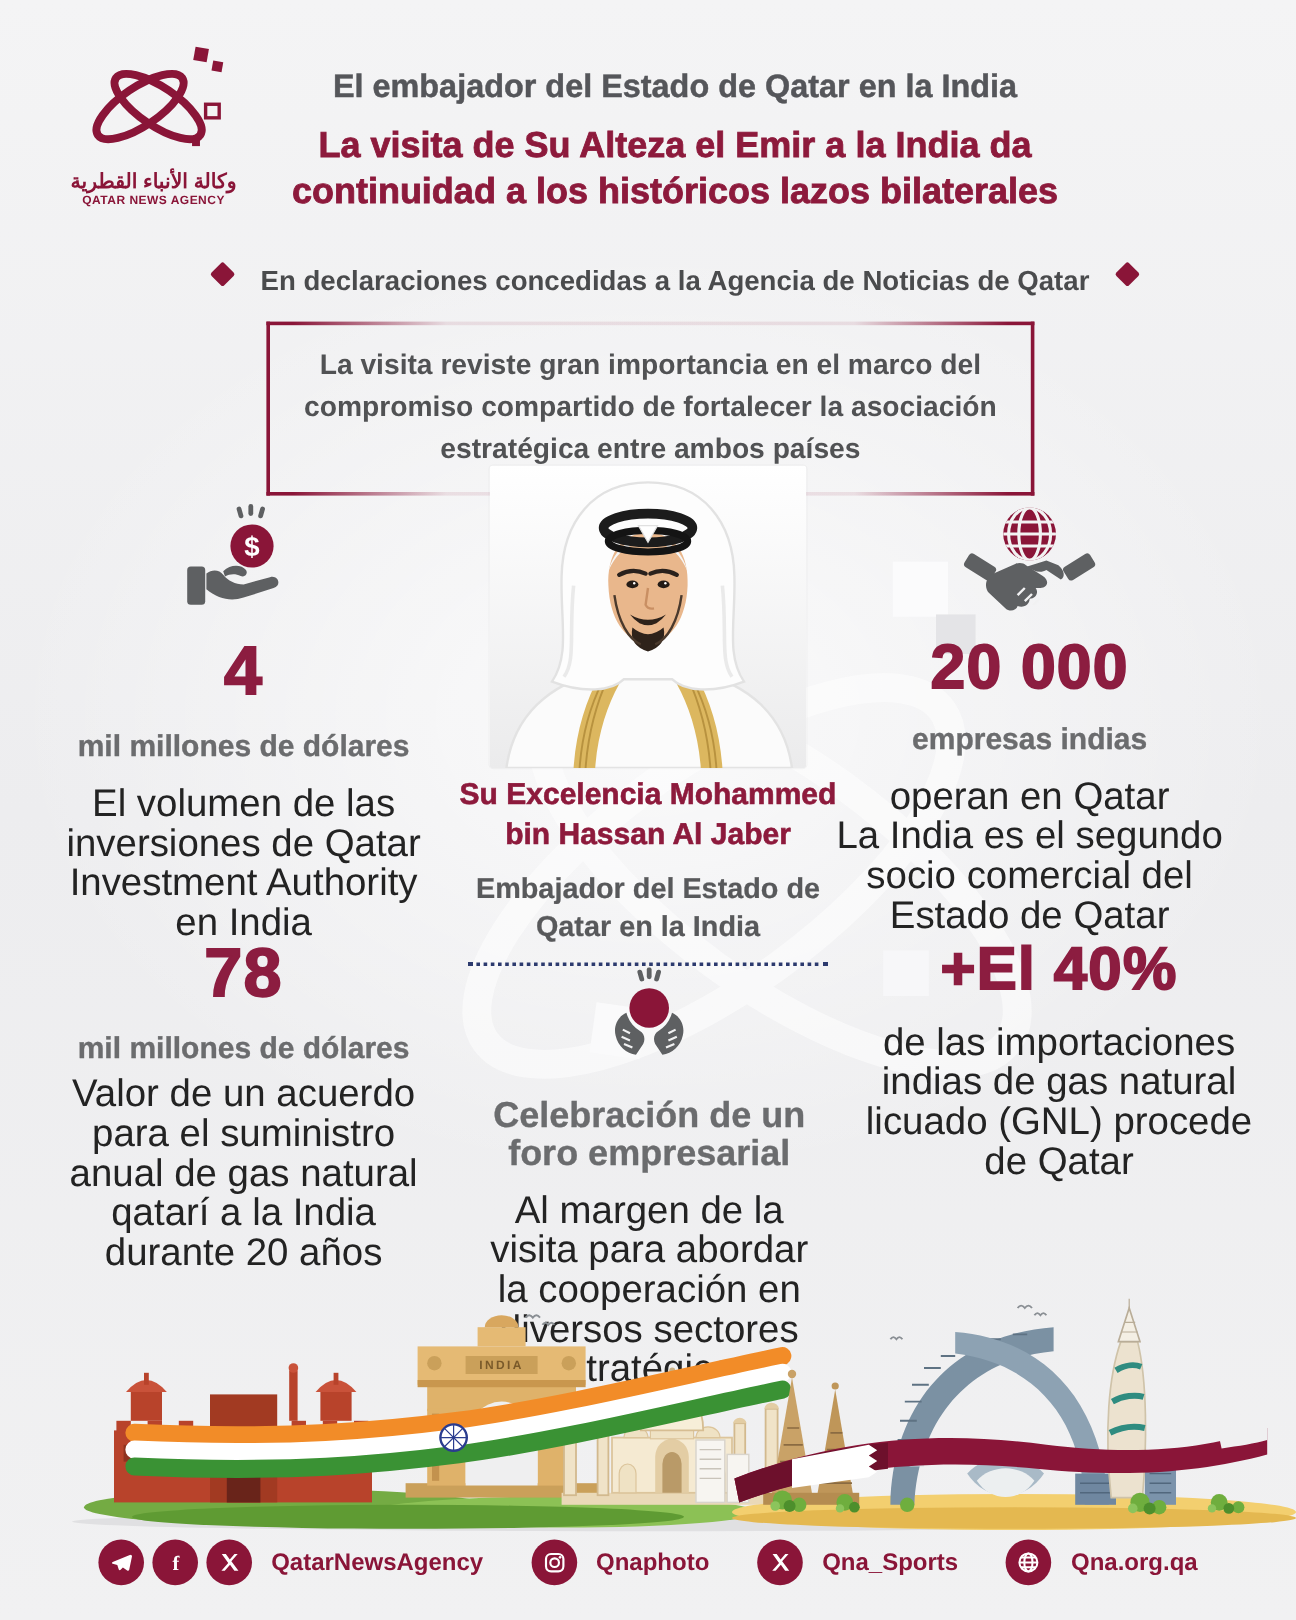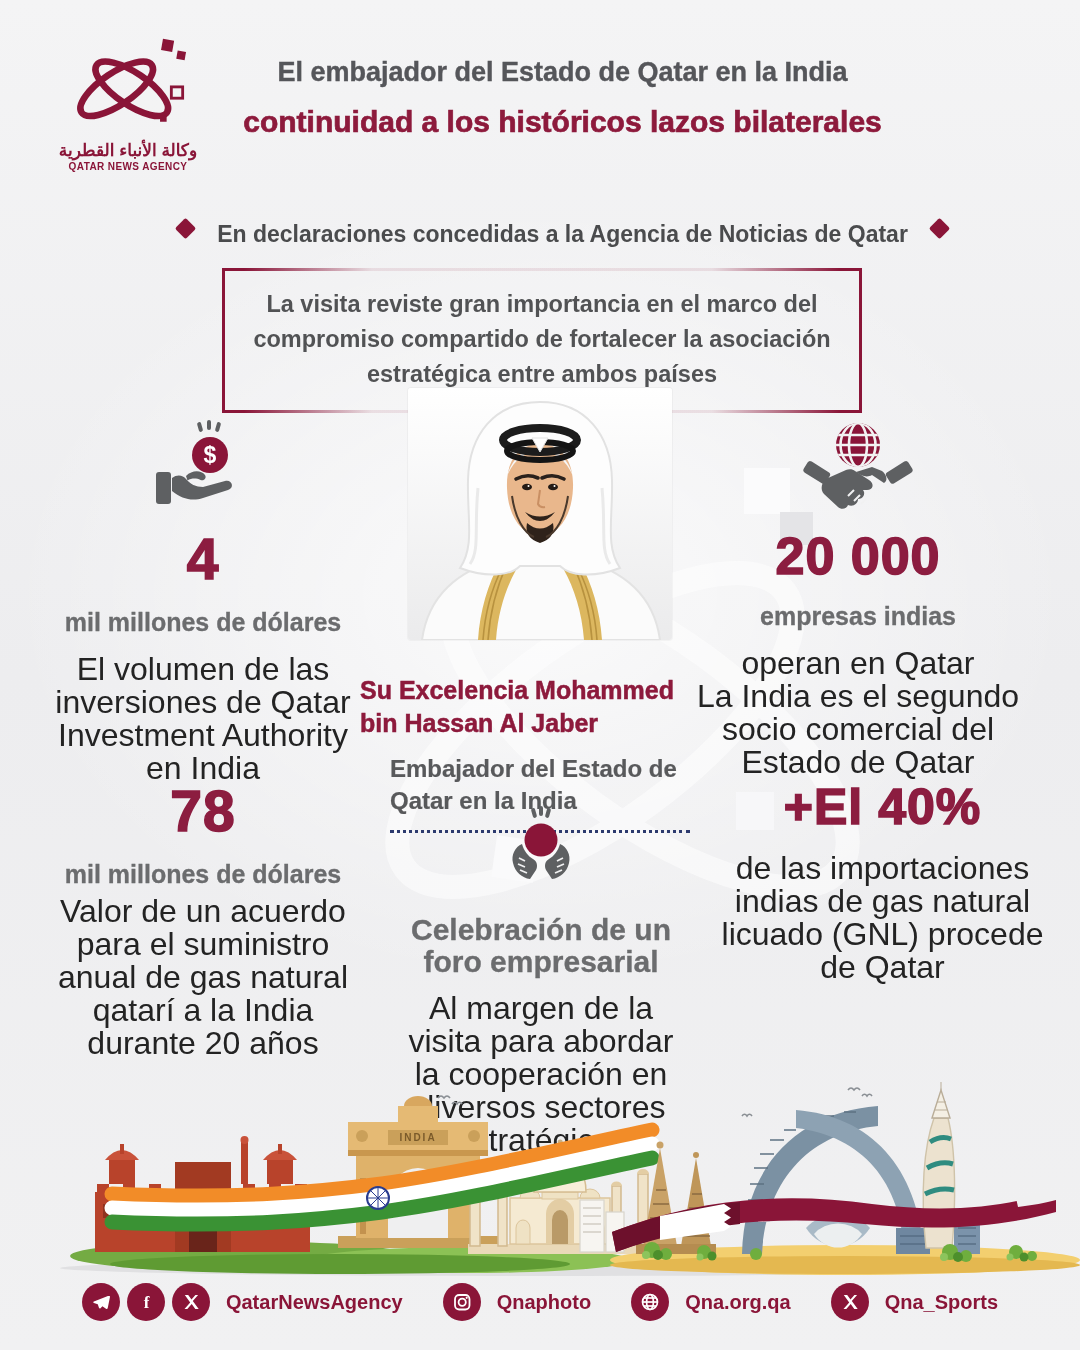--- a/index.html
+++ b/index.html
@@ -28,21 +28,21 @@
     padding:19px 28px 21px;border-left:3px solid #8a1538;border-right:3px solid #8a1538;
     text-align:center;font-size:23.5px;line-height:35px;font-weight:bold;color:#515254;}
   .quote-box::before,.quote-box::after{content:"";position:absolute;left:-3px;right:-3px;height:3px;
     background:linear-gradient(90deg,#8a1538 0,#8a1538 22px,rgba(138,21,56,.10) 150px,
       rgba(138,21,56,.10) calc(100% - 150px),#8a1538 calc(100% - 22px),#8a1538 100%);}
   .quote-box::before{top:0;}
   .quote-box::after{bottom:0;}
   
   .portrait{position:absolute;left:408px;top:388px;width:264px;height:252px;border-radius:3px;overflow:hidden;
     box-shadow:0 0 0 1px rgba(0,0,0,.03);}
-  .name-block{position:absolute;left:360px;top:646px;width:360px;text-align:left;margin-top:28px;}
+  .name-block{position:absolute;left:360px;top:646px;width:360px;text-align:center;}
   .person-name{font-size:25px;line-height:33px;font-weight:bold;color:#8d1a3c;-webkit-text-stroke:.5px #8d1a3c;}
   .person-role{font-size:24px;line-height:32px;color:#58595b;font-weight:bold;max-width:300px;margin:13px auto 0;
     -webkit-text-stroke:.2px #58595b;}
   .dotted-sep{width:300px;margin:13px auto 0;border-bottom:3px dotted #2c3a6e;}
   
   .stat{position:absolute;text-align:center;}
   .stat-icon{height:96px;display:flex;align-items:flex-end;justify-content:center;}
   .stat-value{font-size:57px;font-weight:bold;color:#8c1d40;-webkit-text-stroke:1.6px #8c1d40;letter-spacing:1px;margin-top:10px;}
   .stat-value.small{font-size:52px;}
   .stat-unit{font-size:25px;font-weight:bold;color:#6b6c6e;margin-top:16px;-webkit-text-stroke:.3px #6b6c6e;}
@@ -83,20 +83,21 @@
       <rect x="122" y="16" width="9" height="9" fill="#8a1538" transform="rotate(10 126 20)"></rect>
       <rect x="116" y="54" width="12" height="12" fill="none" stroke="#8a1538" stroke-width="3"></rect>
       <rect x="104" y="84" width="7" height="7" fill="#8a1538"></rect>
     </svg>
     <div class="logo-arabic">وكالة الأنباء القطرية</div>
     <div class="logo-english">QATAR NEWS AGENCY</div>
   </div>
 
   <div class="kicker">El embajador del Estado de Qatar en la India</div>
   <div class="main-title">
+    <span style="display:block">La visita de Su Alteza el Emir a la India da</span>
     <span style="display:block">continuidad a los históricos lazos bilaterales</span>
   </div>
 
   <div class="tagline-row">
     <span class="diamond"></span>
     <span class="tagline-text">En declaraciones concedidas a la Agencia de Noticias de Qatar</span>
     <span class="diamond"></span>
   </div>
 
   <div class="quote-box">La visita reviste gran importancia en el marco del compromiso compartido de fortalecer la asociación estratégica entre ambos países</div>
@@ -472,33 +473,33 @@
         <svg width="22" height="22" viewBox="0 0 22 22" fill="none" stroke="#ffffff" stroke-width="1.8">
           <rect x="4" y="4" width="14.5" height="14.5" rx="4.2"></rect>
             <circle cx="11.2" cy="11.2" r="3.6"></circle>
             <circle cx="15.7" cy="6.8" r="1.1" fill="#ffffff" stroke="none"></circle>
         </svg>
       </span>
       <span class="social-label">Qnaphoto</span>
     </div>
     <div class="social-group">
       <span class="social-circle">
+        <svg width="22" height="22" viewBox="0 0 22 22">
+            <path fill="#ffffff" d="M4.8,4 h3.4 l3.3,4.5 L15.4,4 h2.7 l-5.3,6.1 5.9,7.9 h-3.4 l-3.6,-5 -4.4,5 H4.5 l5.7,-6.5 z"></path>
+          </svg>
+      </span>
+      <span class="social-label">Qna_Sports</span>
+    </div>
+    <div class="social-group">
+      <span class="social-circle">
         <svg width="22" height="22" viewBox="0 0 22 22" fill="none" stroke="#ffffff" stroke-width="1.7">
           <circle cx="11" cy="11" r="7.5"></circle>
             <ellipse cx="11" cy="11" rx="3.4" ry="7.5"></ellipse>
           <line x1="3.5" y1="11" x2="18.5" y2="11"></line>
             <line x1="4.8" y1="7" x2="17.2" y2="7"></line>
             <line x1="4.8" y1="15" x2="17.2" y2="15"></line>
         </svg>
       </span>
       <span class="social-label">Qna.org.qa</span>
     </div>
-    <div class="social-group">
-      <span class="social-circle">
-        <svg width="22" height="22" viewBox="0 0 22 22">
-            <path fill="#ffffff" d="M4.8,4 h3.4 l3.3,4.5 L15.4,4 h2.7 l-5.3,6.1 5.9,7.9 h-3.4 l-3.6,-5 -4.4,5 H4.5 l5.7,-6.5 z"></path>
-          </svg>
-      </span>
-      <span class="social-label">Qna_Sports</span>
-    </div>
   </div>
 
 </div>
 
 </body></html>

